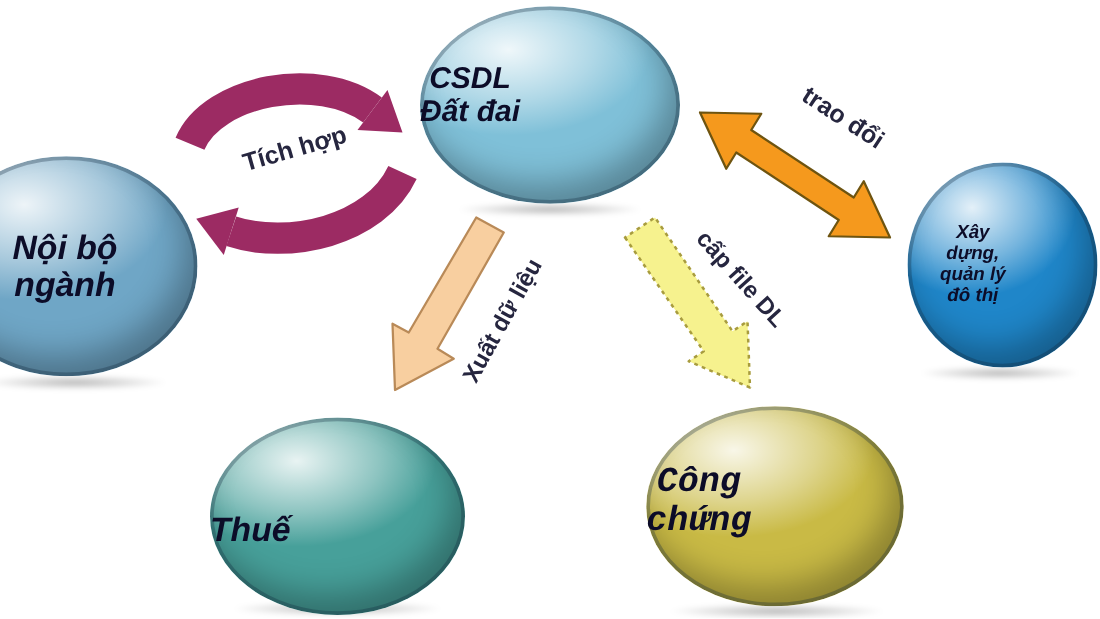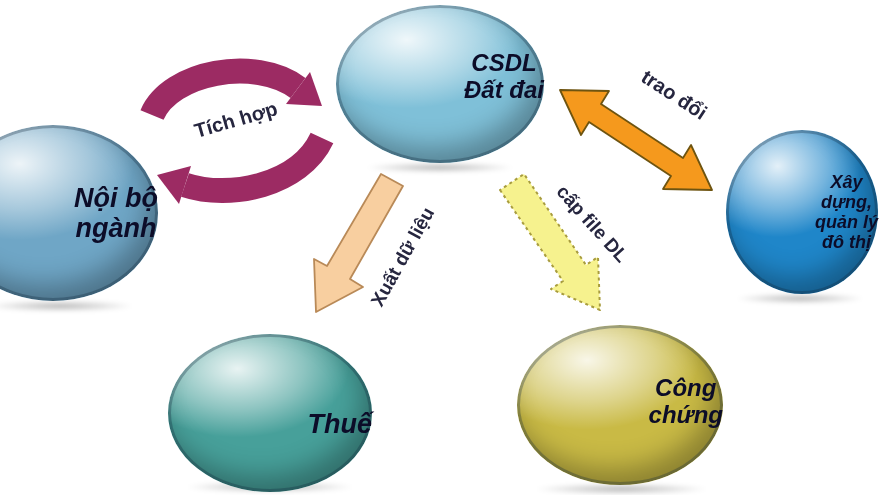--- a/index.html
+++ b/index.html
@@ -10,37 +10,37 @@
   }
   .arrows { position:absolute; left:0; top:0; width:880px; height:495px; }
 
   
   .node {
     position:absolute; border-radius:50%;
     background:
       radial-gradient(ellipse 78% 62% at 34% 22%, rgba(255,255,255,.88), rgba(255,255,255,.38) 42%, rgba(255,255,255,0) 70%),
       var(--fill,#999);
     box-shadow: inset 0 0 0 3px rgba(15,40,60,.30), inset -10px -16px 26px rgba(0,0,0,.30);
-    display:flex; align-items:center; justify-content:flex-end;
+    display:flex; align-items:center; justify-content:flex-start;
   }
   .node-internal     { --fill:var(--node-internal,#6fa6c6);     left:-52px; top:125px; width:210px; height:176px; }
   .node-csdl         { --fill:var(--node-csdl,#7fc0d8);         left:336px; top:5px;   width:208px; height:158px; }
   .node-construction { --fill:var(--node-construction,#1f86c9); left:726px; top:130px; width:152px; height:164px; }
   .node-tax          { --fill:var(--node-tax,#47a09a);          left:168px; top:334px; width:204px; height:158px; }
   .node-notary       { --fill:var(--node-notary,#c9ba45);       left:517px; top:325px; width:206px; height:160px; }
 
   .node-label {
     color:var(--node-text,#0c0c28); font-weight:bold; font-style:italic;
     text-align:center; white-space:pre-line; line-height:1.12;
   }
   .node-internal .node-label     { font-size:27px; padding-left:62px; }
   .node-csdl .node-label         { font-size:24px; padding-bottom:14px; }
-  .node-construction .node-label { font-size:18px; padding-left:26px; }
+  .node-construction .node-label { font-size:15px; padding-left:26px; }
   .node-tax .node-label          { font-size:27px; padding-top:22px; }
-  .node-notary .node-label       { font-size:24px; padding-bottom:6px; }
+  .node-notary .node-label       { font-size:28px; padding-bottom:6px;font-family:Liberation Mono, monospace; }
 
   
   .edge-label {
     position:absolute; white-space:nowrap;
     color:var(--label-text,#26263f); font-weight:600; font-size:20px;
   }
   .lbl-integrate { left:236px; top:120px; transform:translate(-50%,-50%) rotate(-16deg); }
   .lbl-exchange  { left:674px; top:95px;  transform:translate(-50%,-50%) rotate(33deg); }
   .lbl-export    { left:403px; top:257px; font-size:19px; transform:translate(-50%,-50%) rotate(-61deg); }
   .lbl-file      { left:592px; top:224px; font-size:19px; transform:translate(-50%,-50%) rotate(48deg); }

